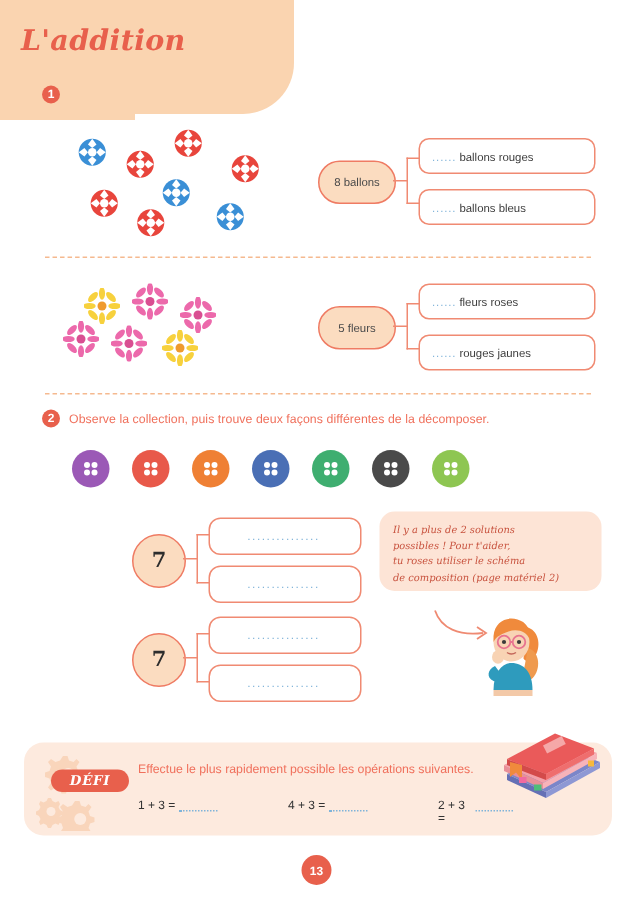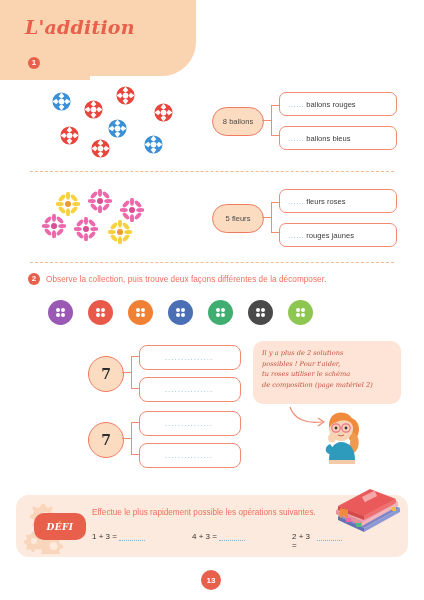--- a/index.html
+++ b/index.html
@@ -19,21 +19,21 @@
   }
   .header-bg2{
     position:absolute;left:0;top:0;width:152px;height:52px;
     background:#fad4b0;
   }
   .header-notch{
     position:absolute;left:0;top:50px;width:90px;height:30px;
     background:#fad4b0;
   }
   .page-title{
-    position:absolute;left:25px;top:16px;
+    position:absolute;left:14px;top:16px;
     font-family:"DejaVu Serif", serif;
     font-style:italic;font-weight:bold;
     font-size:19px;color:#e8604c;
     letter-spacing:.2px;
   }
 
   .q-line{position:absolute;display:flex;align-items:center;gap:6px;}
   .q-num{
     width:12px;height:12px;border-radius:50%;
     background:#e8604c;color:#fff;
@@ -93,39 +93,39 @@
   .ebox .dots{font-size:8px;letter-spacing:1px;}
 
   
   .token{position:absolute;width:25px;height:25px;border-radius:50%;}
   .hole{position:absolute;width:4.2px;height:4.2px;border-radius:50%;background:#fff;}
 
   
   .bubble{
     position:absolute;left:253px;top:341px;width:148px;
     background:#fde4d6;border-radius:10px;
-    padding:7px 8px 13px 9px;box-sizing:border-box;
+    padding:7px 8px 3px 9px;box-sizing:border-box;
   }
   .bubble p{
     margin:0;font-family:"DejaVu Serif", serif;
     font-style:italic;font-size:6.6px;line-height:1.62;
     color:#c8533f;text-align:left;
   }
   .arrow{position:absolute;left:288px;top:405px;}
 
   
   .girl{position:absolute;left:305px;top:404px;width:66px;height:62px;}
 
   
   .defi-card{
     position:absolute;left:16px;top:495px;width:392px;height:62px;
     background:#fdeade;border-radius:13px;
   }
   .defi-badge{
-    position:absolute;left:34px;top:513px;width:52px;height:27px;
+    position:absolute;left:34px;top:513px;width:52px;height:15px;
     background:#e8604c;border-radius:10px;
     display:flex;align-items:center;justify-content:center;
     color:#fff;font-style:italic;font-weight:bold;font-size:9px;
     letter-spacing:.4px;
     font-family:"DejaVu Serif", serif;
     z-index:3;
   }
   .gears{position:absolute;left:22px;top:498px;width:78px;height:56px;z-index:2;}
   .defi-text{
     position:absolute;left:92px;top:508px;

